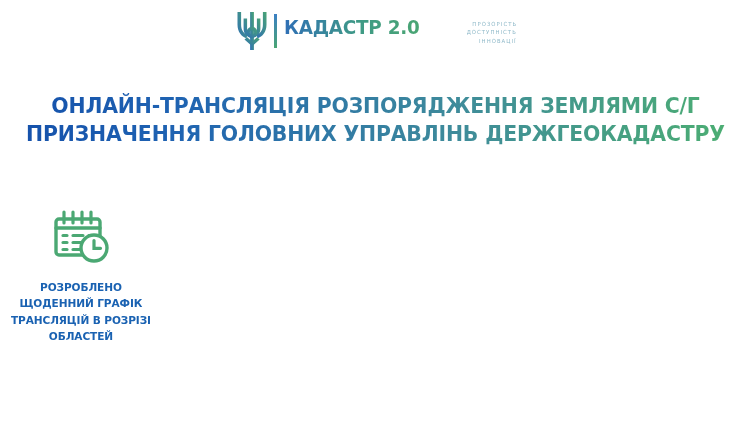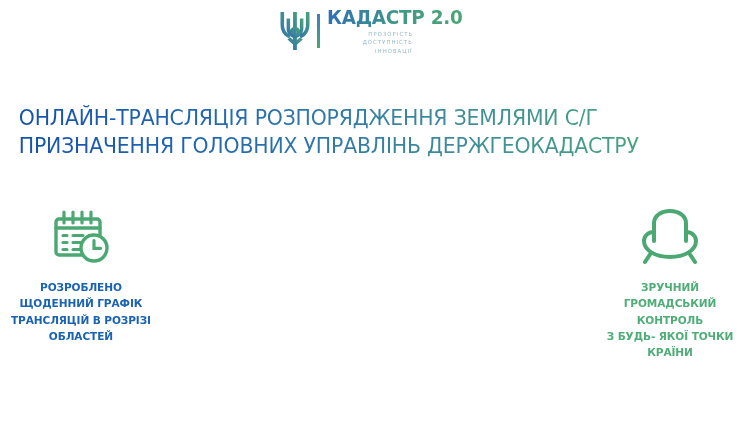--- a/index.html
+++ b/index.html
@@ -36,21 +36,20 @@
     display: block;
   }
   .logo-divider {
     width: 3px;
     height: 34px;
     margin: 0 7px 0 4px;
     background: linear-gradient(180deg, #3b7fc4 0%, #4aa573 100%);
   }
   .logo-textblock {
     display: flex;
-    flex-direction: column;
     justify-content: center;
     line-height: 1;
   }
   .logo-title {
     font-family: "DejaVu Sans", sans-serif;
     font-weight: bold;
     font-size: 20px;
     letter-spacing: -0.3px;
     background: linear-gradient(90deg, #2f6fb5 0%, #3f9a86 55%, #4aa573 100%);
     -webkit-background-clip: text;
@@ -74,24 +73,24 @@
     letter-spacing: 1.1px;
     color: #8fb9c9;
     line-height: 1.45;
     white-space: nowrap;
     transform: scaleX(0.95);
     transform-origin: right center;
   }
 
   
   .headline {
-    margin-top: 48px;
-    text-align: left;
-    font-family: "DejaVu Sans", sans-serif;
-    font-weight: normal;
+    margin-top: 36px;
+    text-align: center;
+    font-family: "DejaVu Sans", sans-serif;
+    font-weight: bold;
     font-size: 21.5px;
     line-height: 1.32;
     letter-spacing: -0.2px;
   }
   .headline .hl-line {
     display: block;
     background: linear-gradient(90deg, #1551ab 0%, #1f63b2 22%, #3f8c9a 62%, #4cae72 100%);
     -webkit-background-clip: text;
     background-clip: text;
     color: transparent;
@@ -101,21 +100,20 @@
   }
 
   
   .features {
     position: absolute;
     top: 206px;
     left: 0;
     width: 751px;
     display: flex;
     align-items: flex-start;
-    justify-content: space-between;
     padding: 0 6px;
     box-sizing: border-box;
   }
   .feature {
     width: 150px;
     display: flex;
     flex-direction: column;
     align-items: center;
   }
   .feature-icon {
@@ -203,27 +201,14 @@
     </div>
     <div class="feature-caption c-blue">РОЗРОБЛЕНО
 ЩОДЕННИЙ ГРАФІК
 ТРАНСЛЯЦІЙ В РОЗРІЗІ
 ОБЛАСТЕЙ</div>
   </div>
 
 
 
 
-  <div class="feature">
-    <div class="feature-icon">
-      <svg width="66" height="58" viewBox="0 0 66 58" fill="none" stroke="#4ba873" stroke-width="4" stroke-linecap="round" stroke-linejoin="round">
-        <path d="M17 33 V15 c0 -7 7 -12 16 -12 c9 0 16 5 16 12 v18"></path>
-        <path d="M17 24 c-6 0 -10 4 -10 9 c0 9 11 16 26 16 c15 0 26 -7 26 -16 c0 -5 -4 -9 -10 -9"></path>
-        <path d="M14 45 l-6 9 M52 45 l6 9"></path>
-      </svg>
-    </div>
-    <div class="feature-caption c-green2">ЗРУЧНИЙ ГРОМАДСЬКИЙ
-КОНТРОЛЬ
-З БУДЬ- ЯКОЇ ТОЧКИ
-КРАЇНИ</div>
-  </div>
 
 </div>
 
 </body></html>

